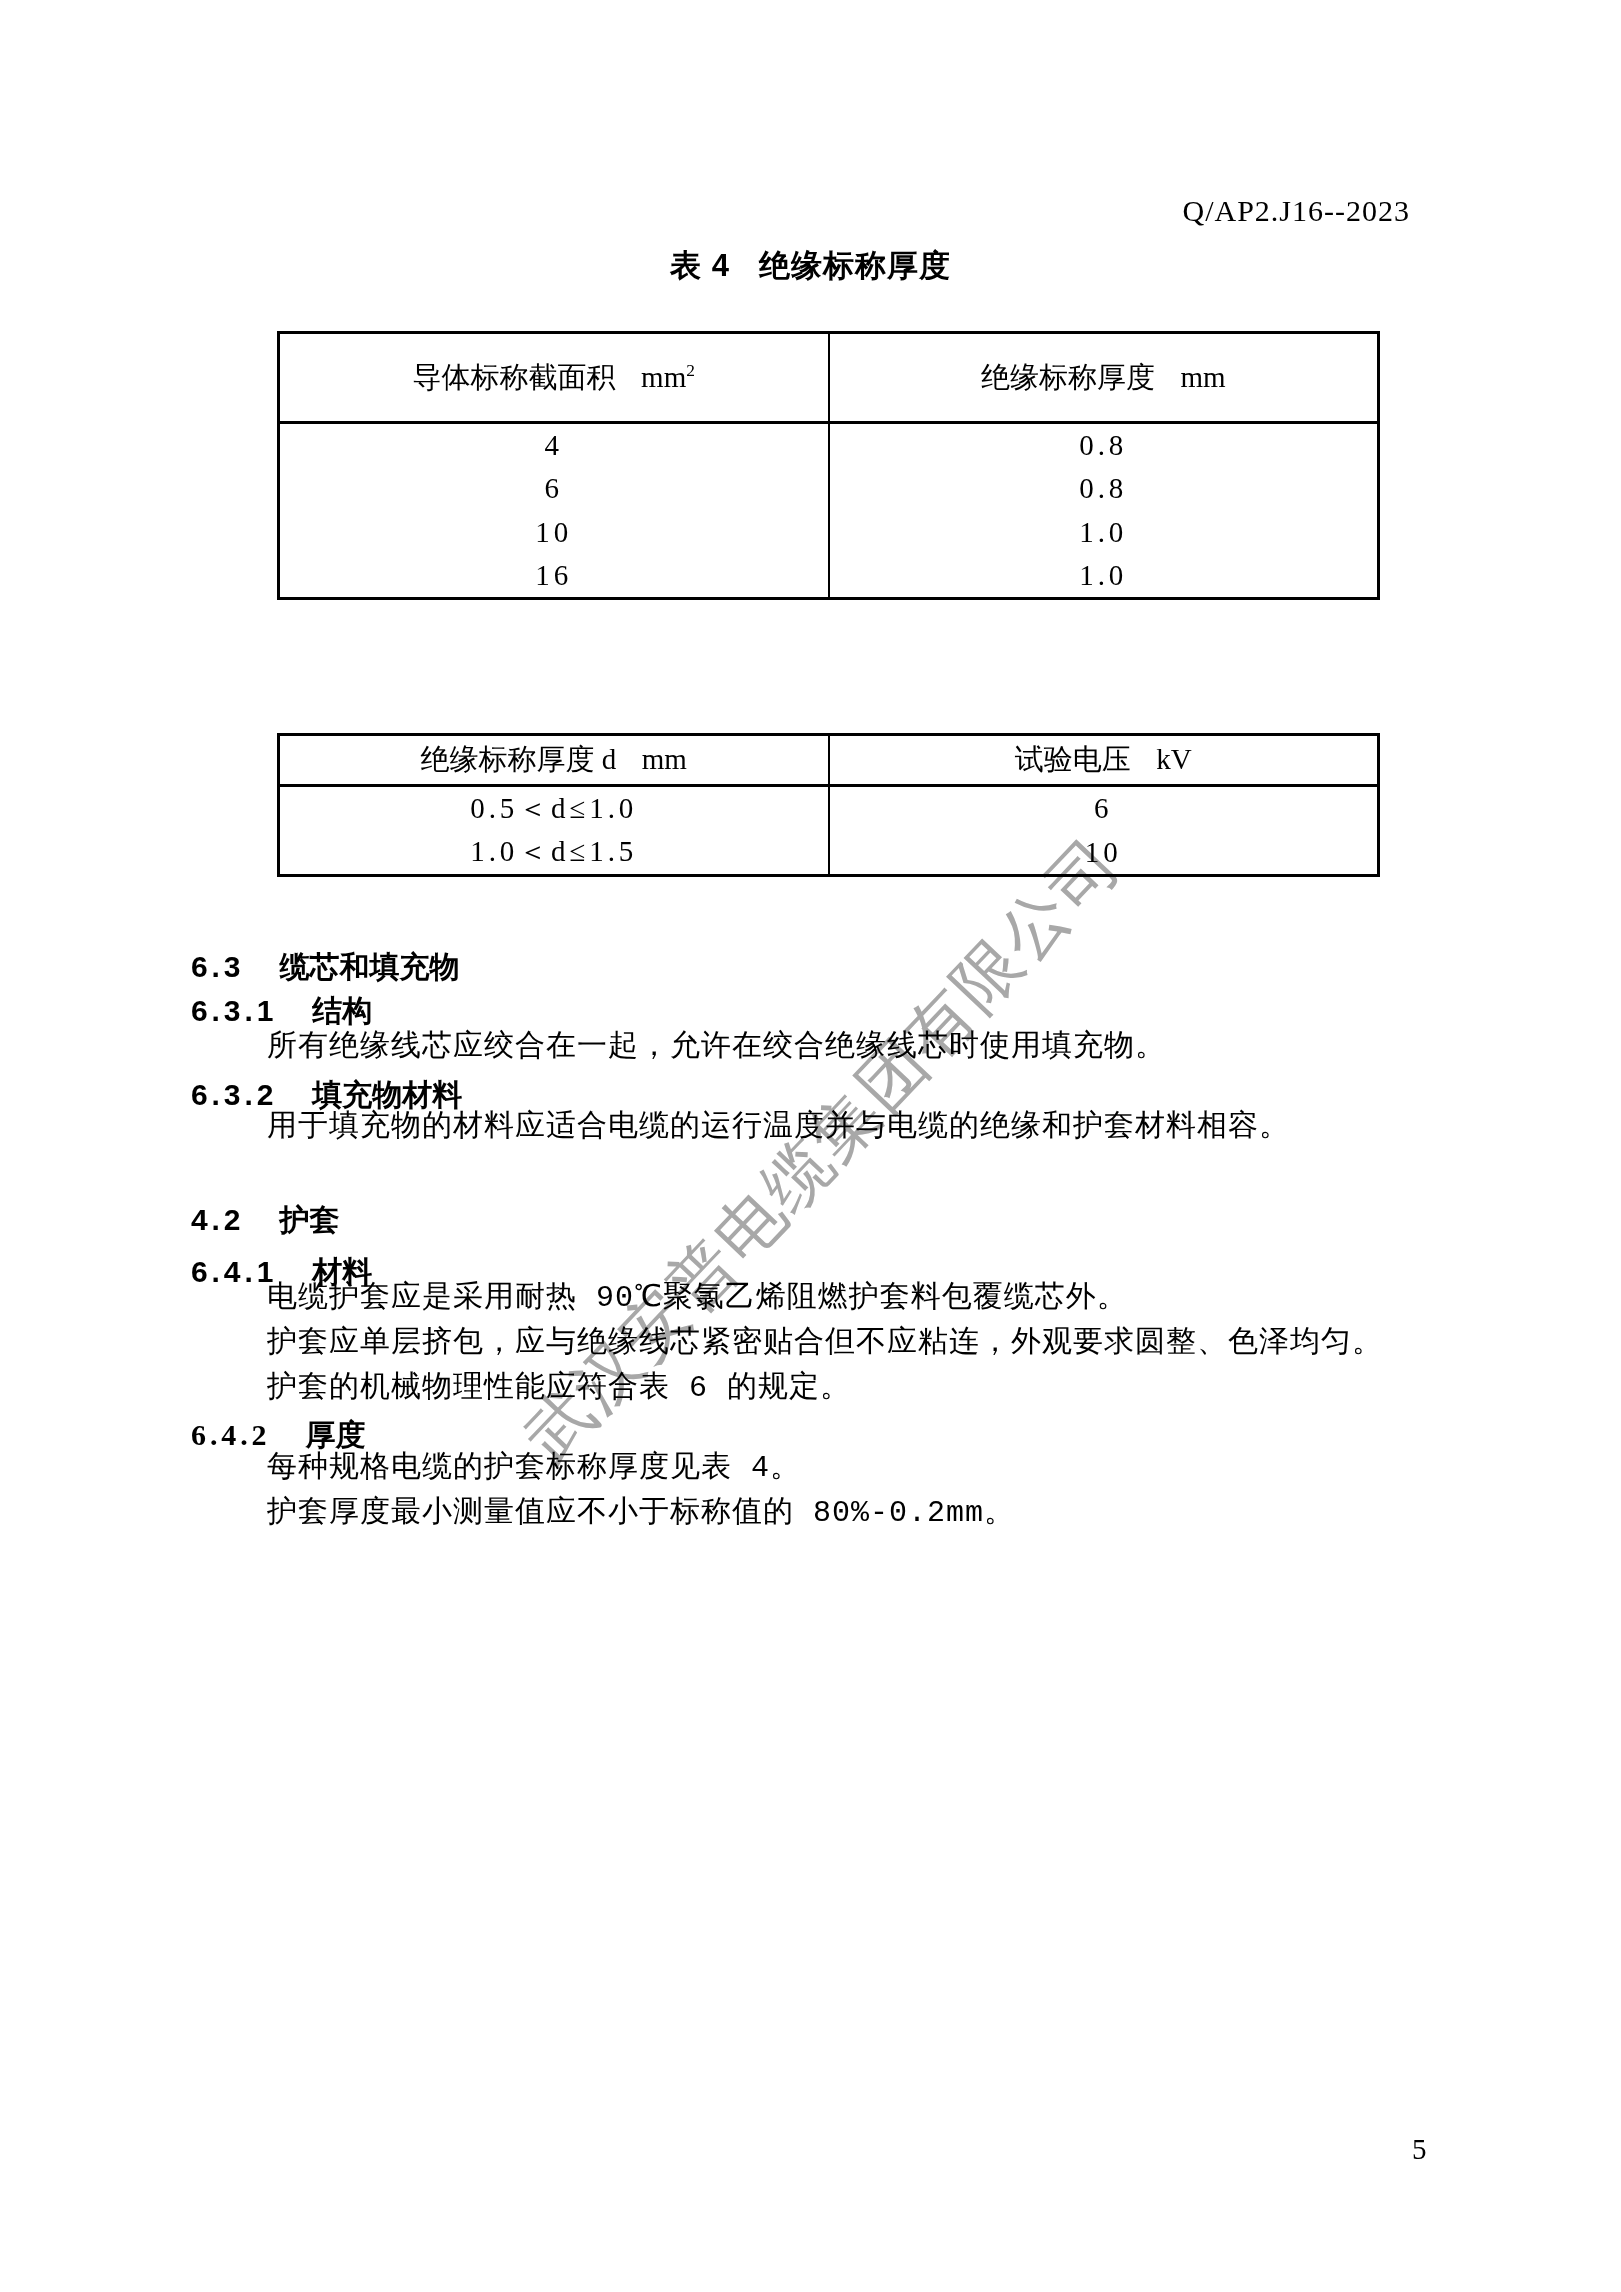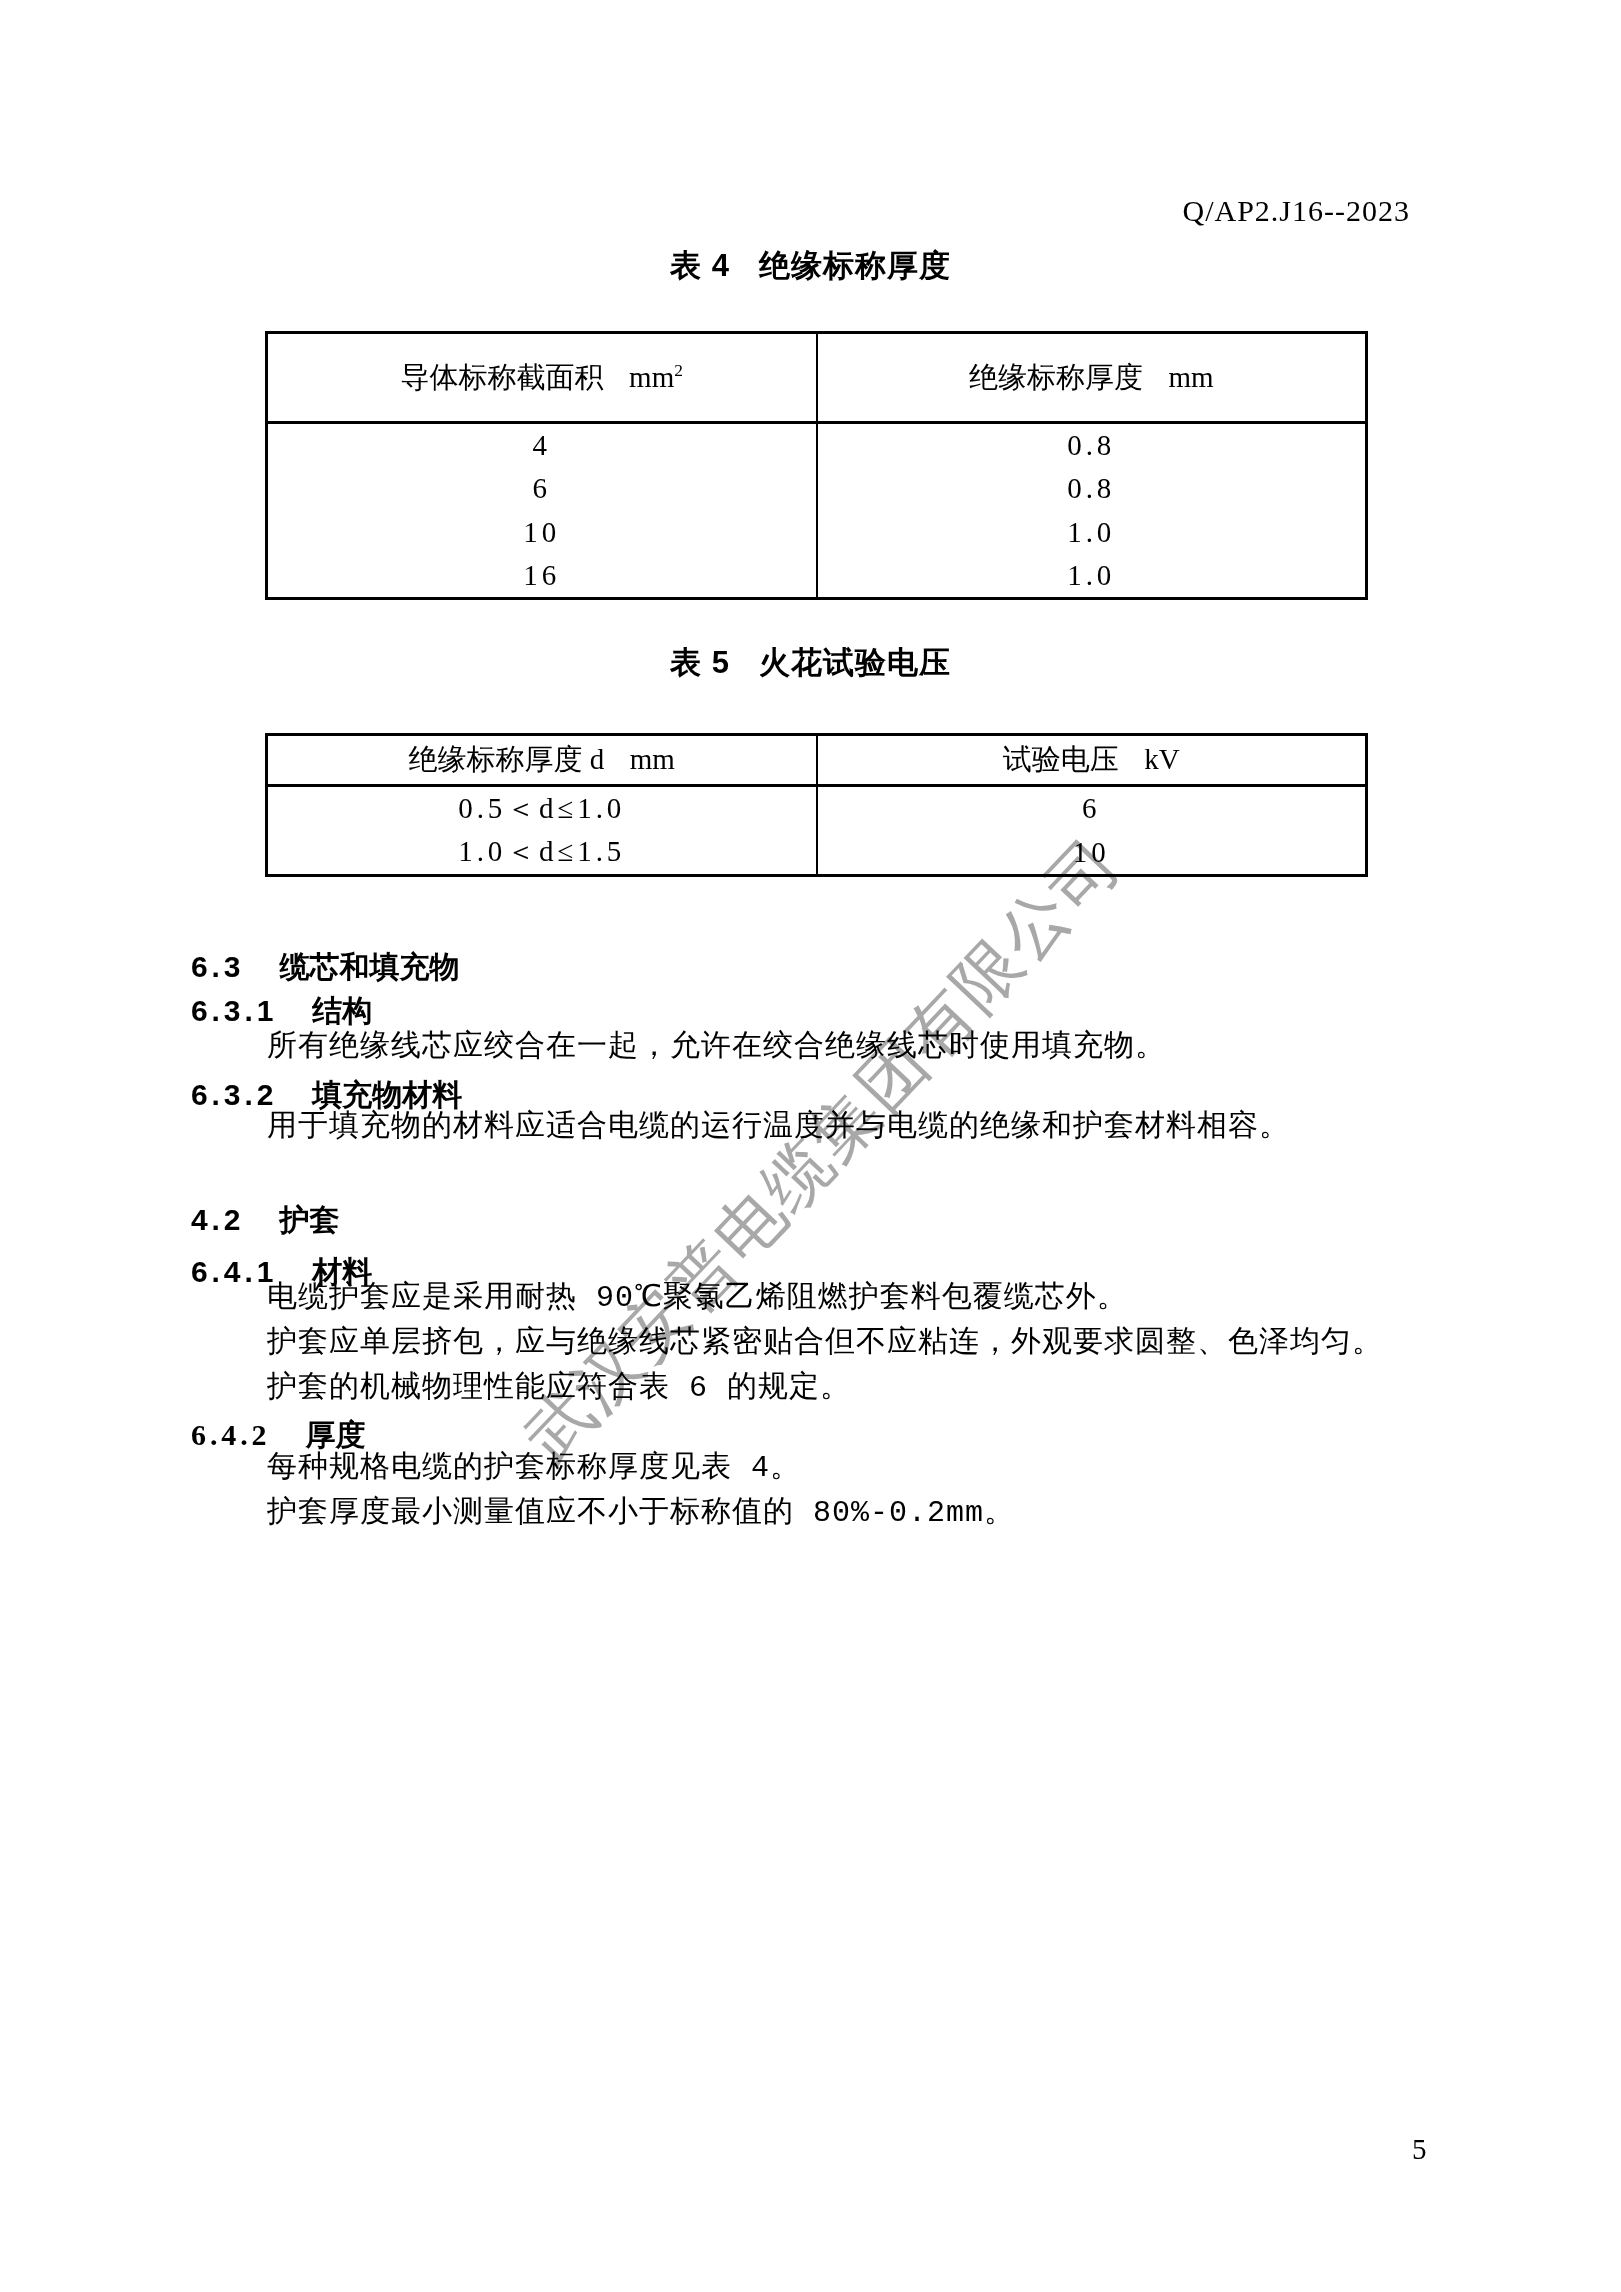--- a/index.html
+++ b/index.html
@@ -53,21 +53,21 @@
   
   table.std {
     position: absolute;
     left: 265px;
     width: 1103px;
     border-collapse: collapse;
     background: transparent;
   }
   #table4 { top: 331px; }
   #table5 { top: 733px; }
-  table.std { border: 3.9px solid #000; }
+  table.std { border: 3.9px solid #000; margin-left: 12px; }
   table.std th, table.std td {
     border: none;
     text-align: center;
     vertical-align: middle;
     font-weight: normal;
     font-size: 29px;
     font-family: "Liberation Serif", serif;
   }
   table.std .c1 { width: 50%; border-right: 2px solid #000; }
   table.std thead tr { border-bottom: 3.9px solid #000; }
@@ -155,23 +155,20 @@
           <td class="c1 val">10</td>
           <td class="val">1.0</td>
         </tr>
         <tr>
           <td class="c1 val">16</td>
           <td class="val">1.0</td>
         </tr>
       </tbody>
     </table>
 
-    <div class="tbl-title" id="t5-title">
-      <span>表 5</span><span class="gap"></span><span>火花试验电压</span>
-    </div>
 
     <table class="std" id="table5">
       <thead>
         <tr>
           <th class="c1">
             <span>绝缘标称厚度 d</span><span class="unit">mm</span>
           </th>
           <th>
             <span>试验电压</span><span class="unit">kV</span>
           </th>

